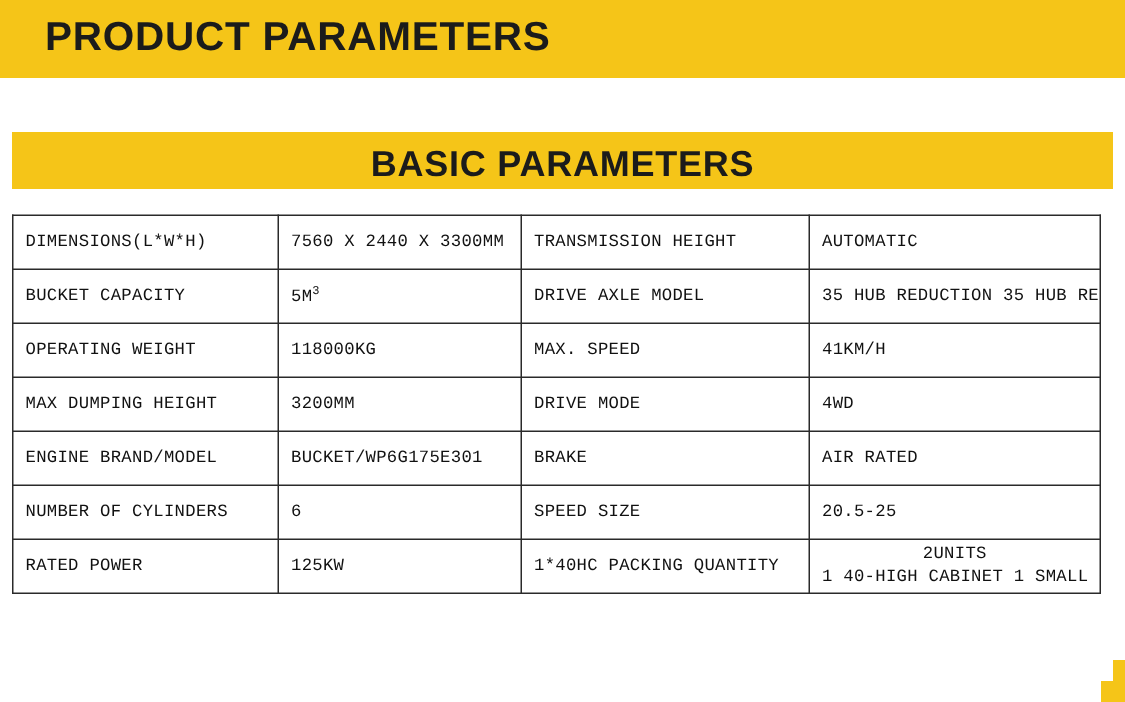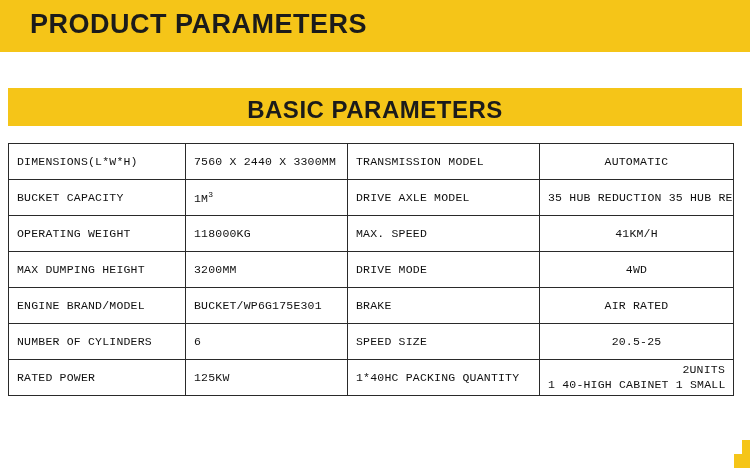--- a/index.html
+++ b/index.html
@@ -89,29 +89,29 @@
   }
   .c-value {
     width: 145px;
     text-align: left;
   }
   .c-label2 {
     width: 175px;
     text-align: left;
   }
   .c-value2 {
-    text-align: center;
+    text-align: left;
   }
   .value-multi {
     text-align: right;
     line-height: 1.25;
     white-space: normal;
     font-size: 11px;
   }
-  .value-multi .ln1 { display: block; }
+  .value-multi .ln1 { display: block; text-align: center; }
   .value-multi .ln2 { display: block; }
 
   .sup {
     font-size: 8px;
     vertical-align: super;
   }
 
   
   .corner-accent {
     position: absolute;
@@ -141,26 +141,26 @@
 
   <div class="section-bar">
     <div class="section-bar-title">BASIC PARAMETERS</div>
   </div>
 
   <table class="spec-table">
     <tbody>
       <tr>
         <td class="c-label">DIMENSIONS(L*W*H)</td>
         <td class="c-value">7560 X 2440 X 3300MM</td>
-        <td class="c-label2">TRANSMISSION MODEL</td>
+        <td class="c-label2">TRANSMISSION HEIGHT</td>
         <td class="c-value2">AUTOMATIC</td>
       </tr>
       <tr>
         <td class="c-label">BUCKET CAPACITY</td>
-        <td class="c-value"><span>1M</span><span class="sup">3</span></td>
+        <td class="c-value"><span>5M</span><span class="sup">3</span></td>
         <td class="c-label2">DRIVE AXLE MODEL</td>
         <td class="c-value2">35 HUB REDUCTION 35 HUB REDUCTION</td>
       </tr>
       <tr>
         <td class="c-label">OPERATING WEIGHT</td>
         <td class="c-value">118000KG</td>
         <td class="c-label2">MAX. SPEED</td>
         <td class="c-value2">41KM/H</td>
       </tr>
       <tr>

